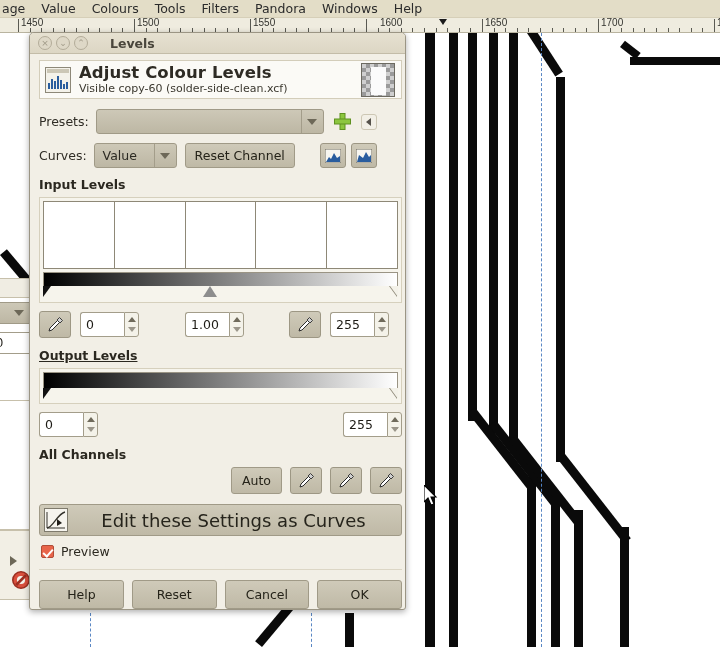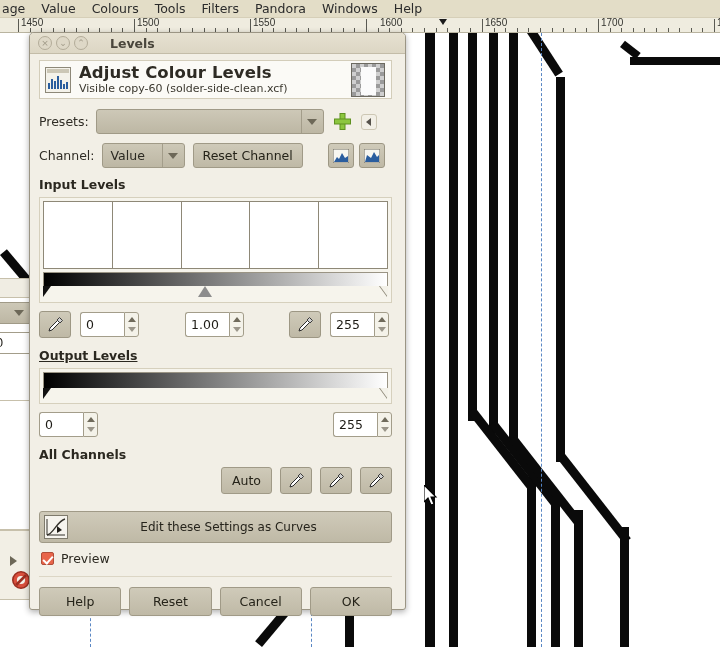--- a/index.html
+++ b/index.html
@@ -85,21 +85,21 @@
     margin-right: 4px; position: relative;
     color: #a09a88; font-size: 9px; line-height: 12px; text-align: center;
   }
   #titlebar .title {
     position: absolute; left: 0; right: 0; text-align: center;
     font-weight: bold; font-size: 12.5px; color: #4a463c;
     pointer-events: none;
     left: 80px; text-align: left;
   }
 
-  .dlgbody { padding: 6px 13px 0 9px; }
+  .dlgbody { padding: 6px 3px 0 9px; }
 
   
   #dlghead {
     background: #fbfaf6; border: 1px solid #d3cdba;
     height: 39px; display: flex; align-items: center;
     padding: 0 3px; margin-bottom: 10px;
   }
   #dlghead .appicon {
     width: 26px; height: 26px; margin: 0 8px 0 2px;
     background: #f4f2ea; border: 1px solid #8d8878;
@@ -232,21 +232,21 @@
     border-top: 1px solid #dcd6c5; padding-top: 10px;
     display: flex; justify-content: space-between; gap: 8px;
   }
   #footer .btn { height: 29px; flex: 1 1 0; }
 
   #curvesBtn { height: 32px; display: flex; align-items: center; padding: 0 2px; }
   #curvesBtn .cicon {
     width: 24px; height: 24px; background: #f6f4ee; border: 1px solid #7e7a6c;
     margin-left: 2px; position: relative; flex: 0 0 auto;
   }
-  #curvesBtn .clabel { flex: 1 1 auto; text-align: center; font-size: 12px; color: #26241c; }
+  #curvesBtn .clabel { flex: 1 1 auto; text-align: center; font-size: 18px; color: #26241c; }
 </style>
 </head>
 <body>
 
 <div id="canvas">
 
   <div class="trace" style="left:425px; top:0px; width:10px; height:614px;"></div>
   <div class="trace" style="left:449px; top:0px; width:9px; height:614px;"></div>
   <div class="trace" style="left:468px; top:0px; width:9px; height:388px;"></div>
   <div class="trace" style="left:489px; top:0px; width:9px; height:400px;"></div>
@@ -425,21 +425,21 @@
       <svg width="19" height="19" viewBox="0 0 19 19" style="margin-left:9px;">
         <rect x="7" y="1.5" width="5" height="16" fill="#8cc63f" stroke="#5f9120" stroke-width="1"></rect>
         <rect x="1.5" y="7" width="16" height="5" fill="#8cc63f" stroke="#5f9120" stroke-width="1"></rect>
       </svg>
       <div class="iconbtn flat" style="width:16px;height:16px;margin-left:9px;">
         <div style="width:0;height:0;border-right:5px solid #55514a;border-top:4px solid transparent;border-bottom:4px solid transparent;"></div>
       </div>
     </div>
 
     <div class="row">
-      <div class="lbl">Channel:</div>
+      <div class="lbl">Curves:</div>
       <div class="combo" style="width:83px;">
         <div class="cval">Value</div>
         <div class="arrowbox">
             <div class="tri-down"></div>
           </div>
       </div>
       <div class="btn" style="height:25px;padding:0 9px;margin-left:8px;">
         <span>Reset Channel</span>
       </div>
       <div class="iconbtn" style="margin-left:25px;">
@@ -529,21 +529,21 @@
       <div class="spin">
         <input type="text" style="width: 44px;" value="255">
         <div class="spinbtns">
             <div class="sp-up"></div>
             <div class="sp-dn"></div>
           </div>
       </div>
     </div>
 
     <div class="sect" style="margin-top:10px;">All Channels</div>
-    <div class="row" style="justify-content:flex-end; gap:8px; margin-bottom:17px;">
+    <div class="row" style="justify-content:flex-end; gap:8px; margin-bottom:10px;">
       <div class="btn" style="height:27px;padding:0 10px;">
         <span>Auto</span>
       </div>
       <div class="iconbtn" style="width:32px;height:27px;">
         <svg width="17" height="17" viewBox="0 0 17 17">
             <path d="M12.5 1.5 L15.5 4.5 L13 7 L10 4 Z" fill="#cfcfcf" stroke="#3a3a3a" stroke-width="1"></path>
             <path d="M10.5 4.5 L3 12 L2 15 L5 14 L12.5 6.5 Z" fill="#ffffff" stroke="#2b2b2b" stroke-width="1"></path>
           </svg>
       </div>
       <div class="iconbtn" style="width:32px;height:27px;">

